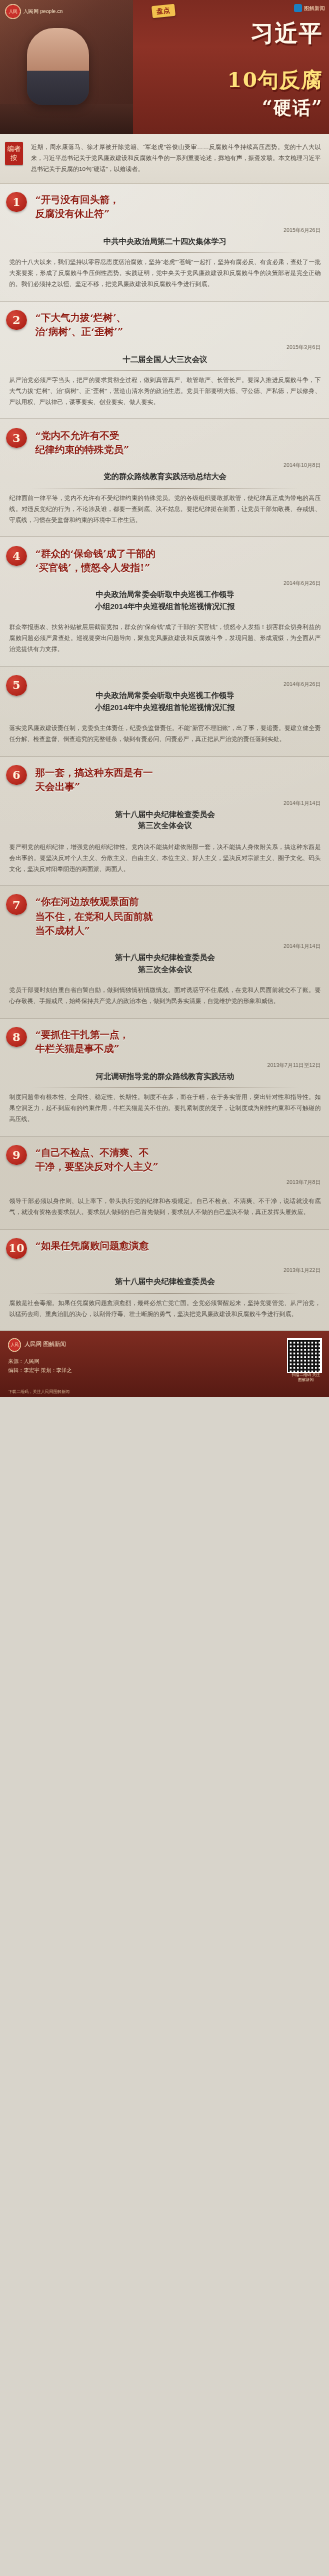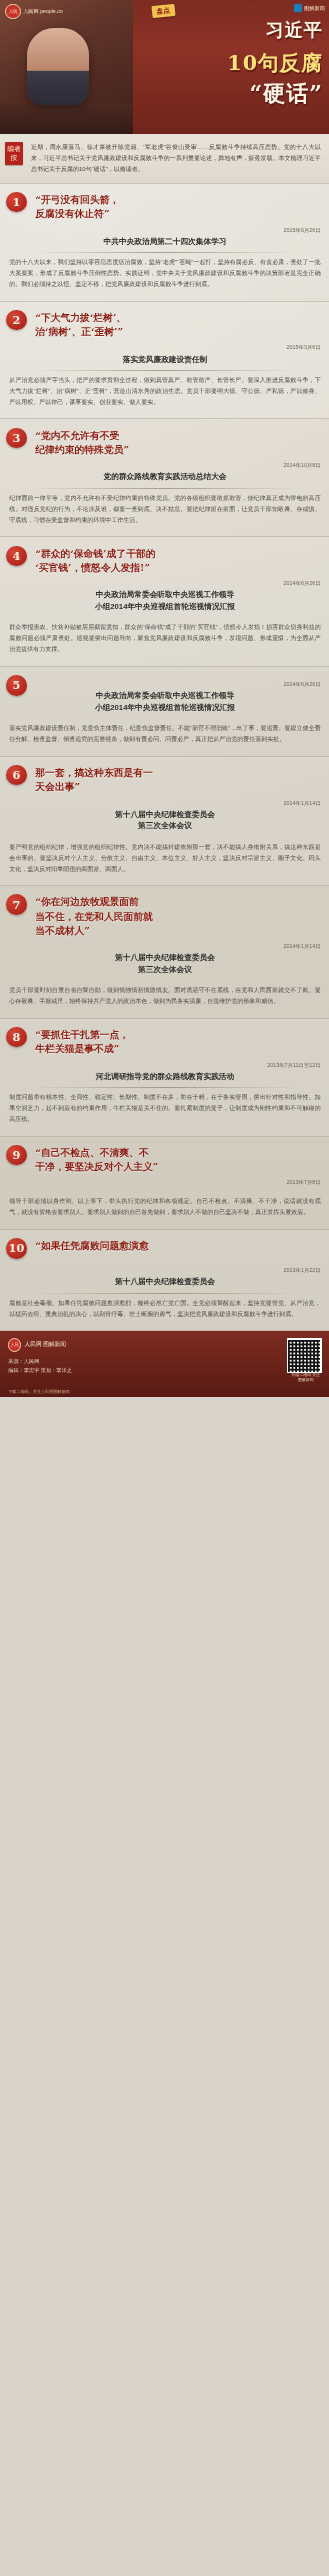--- a/index.html
+++ b/index.html
@@ -58,33 +58,33 @@
     color:#ffe6c2;font-size:5.2px;
   }
   .brand-right .bi{
     width:8.2px;height:8.2px;border-radius:1.5px;background:#1a7fc1;
     display:inline-block;
   }
   .hero-title{
     position:absolute;right:7.2px;top:17.5px;width:185px;text-align:right;z-index:4;
   }
   .hero-title .t1{
-    font-size:18px;font-weight:bold;color:#fff7e8;letter-spacing:1px;
+    font-size:23px;font-weight:bold;color:#fff7e8;letter-spacing:1px;
     text-shadow:1px 1.5px 0 rgba(90,20,14,.75);
     font-family:"DejaVu Serif","Liberation Serif",serif;
   }
   .hero-title .t2{
-    margin-top:7px;
+    margin-top:17px;
     font-size:20.6px;font-weight:bold;color:#ffe27a;letter-spacing:1px;
     text-shadow:1px 1.5px 0 rgba(90,20,14,.75);
     font-family:"DejaVu Serif","Liberation Serif",serif;
   }
   .hero-title .t3{
     margin-top:2.1px;
-    font-size:22px;font-weight:bold;color:#fff7e8;letter-spacing:1px;
+    font-size:18px;font-weight:bold;color:#fff7e8;letter-spacing:1px;
     text-shadow:1px 1.5px 0 rgba(90,20,14,.75);
     font-family:"DejaVu Serif","Liberation Serif",serif;
   }
   .hero-badge{
     position:absolute;right:155px;top:5.2px;z-index:6;
     background:#f2c14e;color:#8a1f14;font-size:6.7px;font-weight:bold;
     padding:1.5px 4.6px;border-radius:1.5px;transform:rotate(-6deg);
     box-shadow:0 1px 2.1px rgba(0,0,0,.3);
   }
 
@@ -234,21 +234,21 @@
         <div class="body">党的十八大以来，我们坚持以零容忍态度惩治腐败，坚持“老虎”“苍蝇”一起打，坚持有腐必反、有贪必肃，查处了一批大案要案，形成了反腐败斗争压倒性态势。实践证明，党中央关于党风廉政建设和反腐败斗争的决策部署是完全正确的。我们必须持之以恒、坚定不移，把党风廉政建设和反腐败斗争进行到底。</div>
       </div>
       <div class="item">
         <div class="num">2</div>
         <div class="quote">
           <span class="ln">“下大气力拔‘烂树’、</span>
           <span class="ln">治‘病树’、正‘歪树’”</span>
         </div>
         <div class="meta">2015年3月6日</div>
         <div class="occasion">
-          <span class="ln2">落实党风廉政建设责任制</span>
+          <span class="ln2">十二届全国人大三次会议</span>
         </div>
         <div class="sep"></div>
         <div class="body">从严治党必须严字当头，把严的要求贯彻全过程，做到真管真严、敢管敢严、长管长严。要深入推进反腐败斗争，下大气力拔“烂树”、治“病树”、正“歪树”，营造山清水秀的政治生态。党员干部要明大德、守公德、严私德，严以修身、严以用权、严以律己，谋事要实、创业要实、做人要实。</div>
       </div>
       <div class="item">
         <div class="num">3</div>
         <div class="quote">
           <span class="ln">“党内不允许有不受</span>
           <span class="ln">纪律约束的特殊党员”</span>
         </div>

